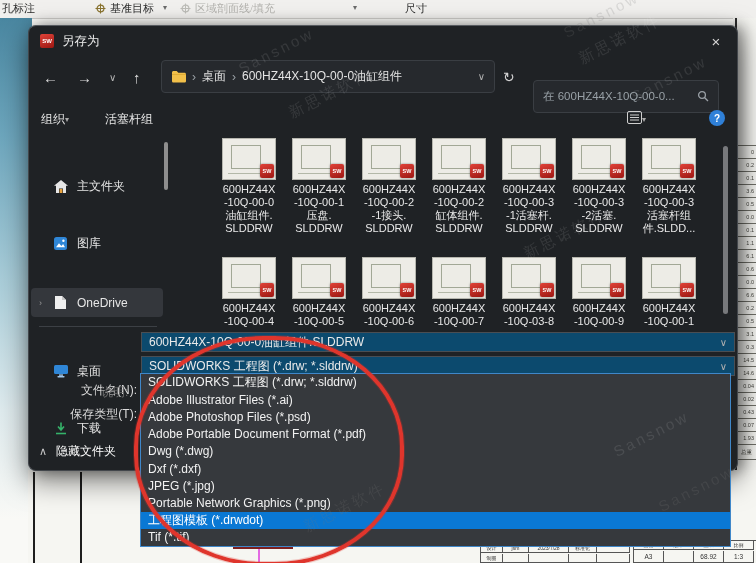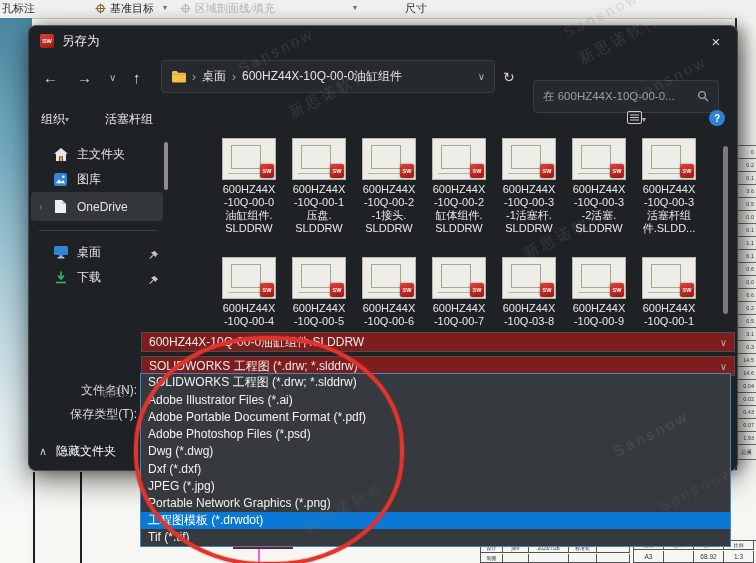--- a/index.html
+++ b/index.html
@@ -60,21 +60,21 @@
   .search-box{position:absolute;left:504px;top:4px;width:186px;height:33px;background:#26292d;
     border:1px solid #3a3e43;border-radius:4px;display:flex;align-items:center;padding:0 9px;box-sizing:border-box;margin-top:20px;}
   .search-ph{font-size:11.5px;color:#98a0a6;white-space:nowrap;overflow:hidden;flex:1;}
 
   .cmdrow{position:absolute;left:0;top:80px;width:100%;height:26px;}
   .cmd-item{position:absolute;top:0;height:26px;display:flex;align-items:center;font-size:12px;color:#e6e6e6;}
   .help-circle{position:absolute;left:680px;top:4px;width:16px;height:16px;border-radius:50%;background:#2f80d8;
     color:#fff;font-size:10px;font-weight:bold;display:flex;align-items:center;justify-content:center;}
 
   .sidebar{position:absolute;left:2px;top:112px;width:132px;padding-top:4px;}
-  .sb-item{height:25px;display:flex;align-items:center;border-radius:4px;padding:0 4px 0 8px;box-sizing:border-box;}
+  .sb-item{height:25px;display:flex;align-items:center;border-radius:4px;padding:0 4px 0 8px;box-sizing:border-box;margin-top:32px;}
   .sb-item.selected{background:#34373c;height:29px;}
   .sb-expand{width:14px;font-size:9px;color:#9a9a9a;}
   .sb-noexp{width:14px;}
   .sb-ico{width:15px;height:14px;margin-right:9px;display:flex;align-items:center;justify-content:center;}
   .sb-label{font-size:12px;color:#e6e6e6;white-space:nowrap;}
   .sb-pin{margin-left:auto;width:11px;height:11px;}
   .sb-divider{border-top:1px solid #3c4045;margin:9px 6px 9px 8px;}
   .sb-scroll{position:absolute;left:135px;top:116px;width:4px;height:48px;background:#8e8e8e;border-radius:2px;z-index:2;}
 
   .file-grid{position:absolute;left:186px;top:112px;width:497px;height:194px;overflow:hidden;}
@@ -83,21 +83,21 @@
   .t-rect{position:absolute;left:8px;top:6px;right:14px;bottom:10px;border:1px solid #a2a896;}
   .t-line{position:absolute;left:5px;right:5px;bottom:5px;height:1px;background:#b3b8a8;}
   .sw-badge{position:absolute;right:1px;bottom:1px;width:14px;height:14px;border-radius:2px;
     background:linear-gradient(160deg,#e04238,#9c1712);color:#fff;font-size:5.5px;font-weight:bold;
     display:flex;align-items:center;justify-content:center;box-shadow:0 0 2px rgba(0,0,0,.5);}
   .f-label{margin-top:3px;font-size:11px;line-height:13px;color:#e8e8e8;}
   .grid-scroll{position:absolute;left:694px;top:120px;width:5px;height:168px;background:#77797c;border-radius:3px;}
 
   .field-row{position:absolute;left:0;width:100%;height:20px;}
   .field-label{position:absolute;left:18px;top:2px;width:90px;text-align:right;font-size:12px;color:#dcdcdc;white-space:nowrap;margin-top:48px;}
-  .field-input{position:absolute;left:112px;top:0;width:594px;height:20px;background:#7f1d1d;
+  .field-input{position:absolute;left:112px;top:0;width:594px;height:20px;background:#0c4a6e;
     border:1px solid #4a4e53;box-sizing:border-box;display:flex;align-items:center;padding:0 7px;}
   .field-value{font-size:12px;color:#eaeaea;white-space:nowrap;overflow:hidden;flex:1;}
   .field-chev{font-size:10px;color:#b0b0b0;margin-left:6px;}
   .desc-label{position:absolute;left:72px;top:358px;font-size:12px;color:#6e6e6e;}
   .bottombar{position:absolute;left:10px;top:412px;height:26px;display:flex;align-items:center;gap:9px;}
   .hf-chev{font-size:11px;color:#c8c8c8;}
   .hf-label{font-size:12px;color:#ffffff;}
 
   
   .dropdown{position:absolute;left:140px;top:373px;width:591px;height:174px;background:#36393d;
@@ -528,22 +528,22 @@
 
     <div class="bottombar">
       <span class="hf-chev">∧</span>
       <span class="hf-label">隐藏文件夹</span>
     </div>
   </div>
 
   <div class="dropdown" id="dropdown">
       <div class="dd-item">SOLIDWORKS 工程图  (*.drw;  *.slddrw)</div>
       <div class="dd-item">Adobe Illustrator Files (*.ai)</div>
+      <div class="dd-item">Adobe Photoshop Files (*.psd)</div>
       <div class="dd-item">Adobe Portable Document Format (*.pdf)</div>
-      <div class="dd-item">Adobe Photoshop Files (*.psd)</div>
       <div class="dd-item">Dwg (*.dwg)</div>
       <div class="dd-item">Dxf (*.dxf)</div>
       <div class="dd-item">JPEG (*.jpg)</div>
       <div class="dd-item">Portable Network Graphics (*.png)</div>
       <div class="dd-item selected">工程图模板 (*.drwdot)</div>
       <div class="dd-item">Tif (*.tif)</div>
     </div>
 
   <div class="red-annot"></div>
 

